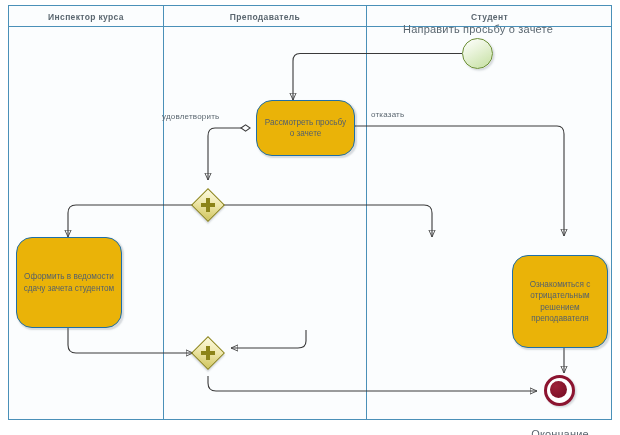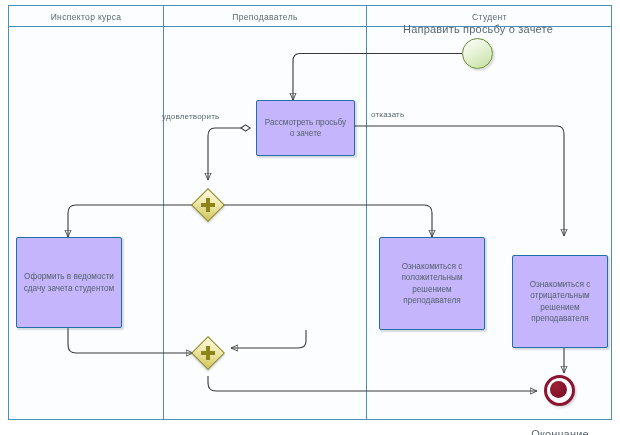--- a/index.html
+++ b/index.html
@@ -45,28 +45,29 @@
   .lane-title {
     position: absolute;
     top: 4px;
     height: 14px;
     line-height: 14px;
     text-align: center;
     font-size: 8.5px;
     color: #5b6770;
     letter-spacing: 0.35px;
     white-space: nowrap;
+    font-weight: bold;
   }
   
   .task {
     position: absolute;
     box-sizing: border-box;
     border: 1.6px solid #1f6fa8;
-    border-radius: 2px;
-    background: #c4b5fd;
+    border-radius: 16px;
+    background: #eab308;
     display: flex;
     align-items: center;
     justify-content: center;
     text-align: center;
     font-size: 8.2px;
     line-height: 11.5px;
     color: #55616b;
     padding: 2px 5px;
     box-shadow: 1.5px 1.5px 1.5px rgba(120,130,140,0.28);
   }
@@ -207,23 +208,20 @@
   <div class="event-label" style="left:392px; top:23px; width:172px;">Направить просьбу о зачете</div>
 
   <div class="task" style="left:256px; top:100px; width:99px; height:56px;">
     <span>Рассмотреть просьбу о зачете</span>
   </div>
 
   <div class="task" style="left:16px; top:237px; width:106px; height:91px;">
     <span>Оформить в ведомости сдачу зачета студентом</span>
   </div>
 
-  <div class="task" style="left:379px; top:237px; width:106px; height:93px;">
-    <span>Ознакомиться с положительным решением преподавателя</span>
-  </div>
 
   <div class="task" style="left:512px; top:237px; width:96px; height:93px;margin-top:18px;">
     <span>Ознакомиться с отрицательным решением преподавателя</span>
   </div>
 
   <div class="gateway" style="left:193px; top:190px;">
     <div class="gw-shape"></div>
     <div class="gw-plus-v"></div>
     <div class="gw-plus-h"></div>
   </div>

